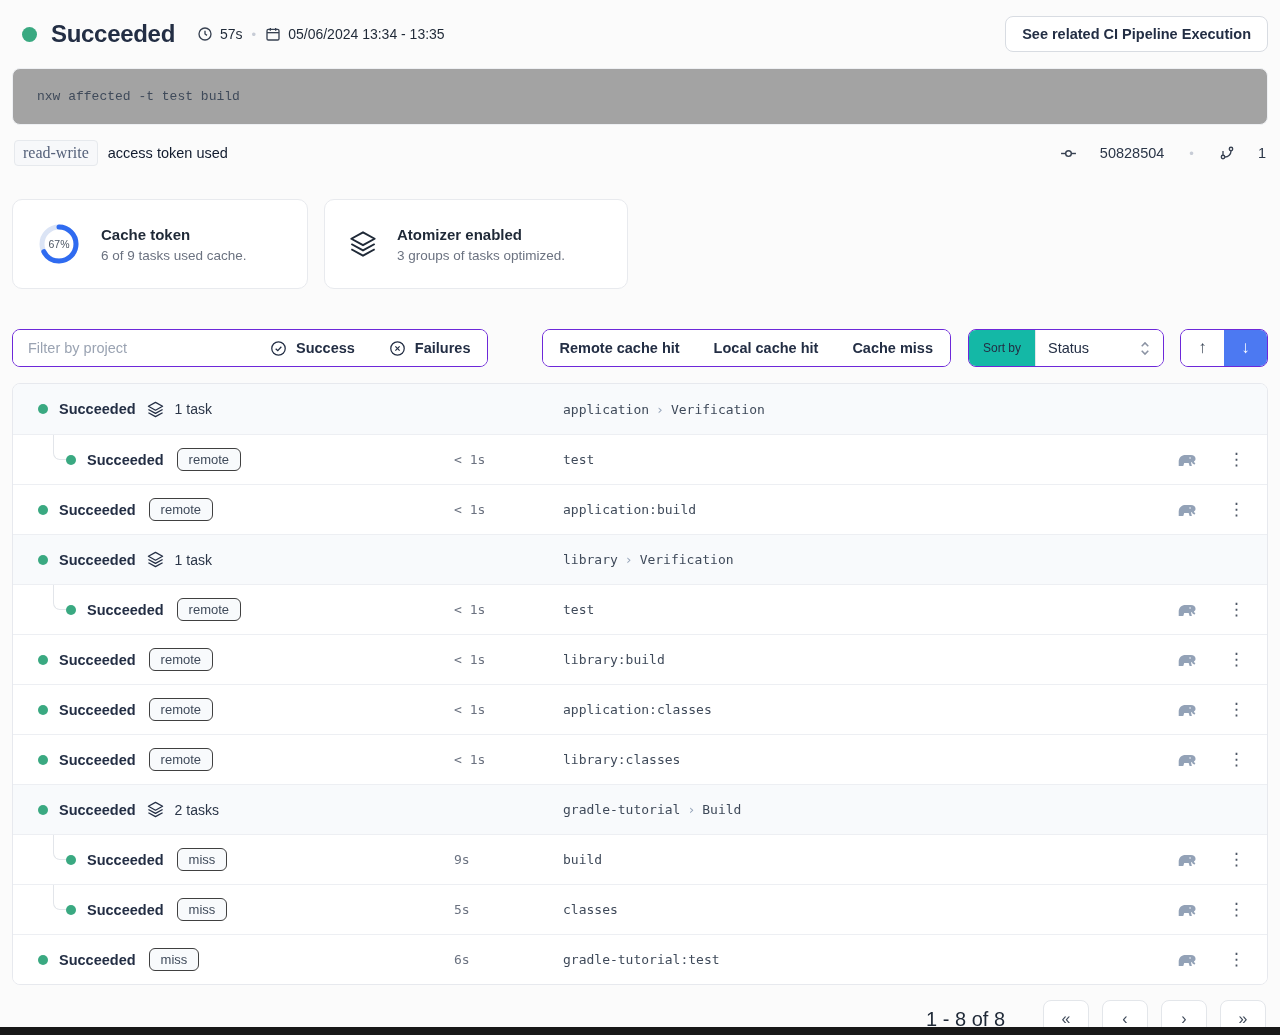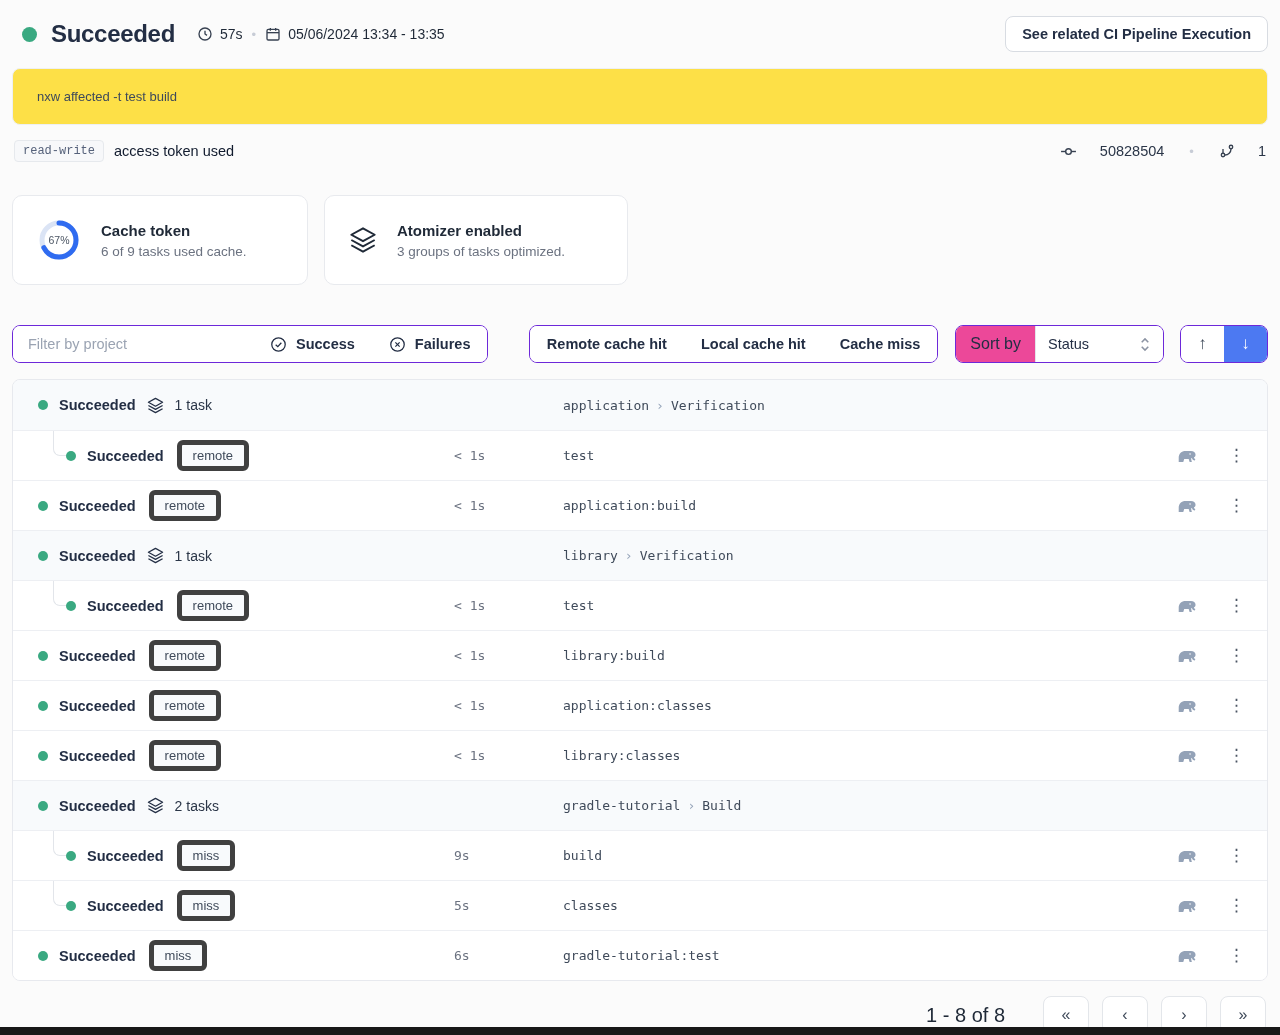--- a/index.html
+++ b/index.html
@@ -21,28 +21,28 @@
   .meta-sep { color:#c7ccd6; font-size:13px; margin:0 2px; }
   .icon-svg { display:inline-flex; vertical-align:middle; }
   .cta-btn {
     margin-left:auto; background:#fff; border:1px solid #d8dce2; border-radius:8px;
     padding:9px 16px; font-size:14.5px; font-weight:700; color:#232e44; cursor:pointer;
     font-family:inherit;
   }
 
   
   .command-box {
-    margin-top:16px; background:#fde047; border:1px solid #eef0f3; border-radius:8px;
-    padding:20px 24px; font-family:Liberation Sans, sans-serif; font-size:13px; color:#3f4a5a;
+    margin-top:16px; background:#a3a3a3; border:1px solid #eef0f3; border-radius:8px;
+    padding:20px 24px; font-family:Liberation Mono, monospace; font-size:13px; color:#3f4a5a;
   }
 
   
   .token-row { display:flex; align-items:center; margin-top:15px; padding:0 2px; }
   .token-badge {
-    font-family:Liberation Mono, monospace; font-size:12px; color:#55617a;
+    font-family:Liberation Serif, serif; font-size:16px; color:#55617a;
     background:#f7f8fa; border:1px solid #e6e9ed; border-radius:4px; padding:3px 8px; margin-right:10px;
   }
   .token-text { font-size:14.5px; color:#111b2e; }
   .vcs-info { margin-left:auto; display:flex; align-items:center; gap:23px; font-size:14.5px; color:#2b3648; }
 
   
   .cards { display:flex; gap:16px; margin-top:33px; }
   .stat-card {
     width:296px; height:90px; background:#fff; border:1px solid #e8eaee; border-radius:10px;
     display:flex; align-items:center; gap:20px; padding:0 24px;
@@ -67,21 +67,21 @@
   .seg-btn {
     display:flex; align-items:center; gap:9px; padding:0 17px; background:#fff; border:none;
     font-size:14.5px; font-weight:700; color:#232e44; cursor:pointer; font-family:inherit;
   }
   .cache-btn {
     padding:0 17px; background:#fff; border:none; font-size:14.5px; font-weight:700;
     color:#232e44; cursor:pointer; font-family:inherit; display:flex; align-items:center;
   }
   .grp-cache { margin-left:auto; }
   .grp-sort { margin-left:17px; }
-  .sort-label { display:flex; align-items:center; padding:0 14px; font-size:16px; color:#232e44; background:#ec4899; }
+  .sort-label { display:flex; align-items:center; padding:0 14px; font-size:12px; color:#232e44; background:#14b8a6; }
   .sort-select {
     display:flex; align-items:center; justify-content:space-between; width:128px; padding:0 12px;
     font-size:14.5px; color:#232e44; background:#fff; cursor:pointer;
   }
   .grp-arrows { margin-left:16px; }
   .arrow-btn {
     width:43px; display:flex; align-items:center; justify-content:center; background:#fff;
     border:none; font-size:17px; color:#3f4a5a; cursor:pointer; font-family:inherit;
   }
   .arrow-btn.active { background:#4c79f2; color:#fff; }
@@ -96,21 +96,21 @@
   .tree-connector {
     position:absolute; left:40px; top:0; width:13px; height:25px;
     border-left:1px solid #e2e5ea; border-bottom:1px solid #e2e5ea; border-bottom-left-radius:7px;
     display:none;
   }
   .row.child .tree-connector { display:block; }
   .status-dot { width:10px; height:10px; border-radius:50%; background:#3aa981; flex:none; }
   .status-label { font-size:14.5px; font-weight:700; color:#232e44; }
   .task-count { font-size:14px; color:#2b3648; }
   .cache-badge {
-    font-size:13px; color:#3f4a5a; background:#f8fafc; border:5px solid #404040;
+    font-size:13px; color:#3f4a5a; background:#f8fafc; border:1px solid #404040;
     border-radius:6px; padding:3px 11px; margin-left:2px;
   }
   .duration { position:absolute; left:441px; font-family:"DejaVu Sans Mono", monospace; font-size:13px; color:#6b7280; }
   .task-name, .group-path { position:absolute; left:550px; font-family:"DejaVu Sans Mono", monospace; font-size:13px; color:#3f4a5a; }
   .path-sep { color:#94a3b8; margin:0 7px; font-family:"DejaVu Sans Mono", monospace; }
   .row-actions { position:absolute; right:16px; display:flex; align-items:center; gap:24px; }
   .kebab { font-size:17px; color:#4b5563; line-height:1; cursor:pointer; padding:2px 6px; }
 
   
   .pagination { display:flex; align-items:center; justify-content:flex-end; gap:13px; margin-top:15px; padding-right:2px; }

